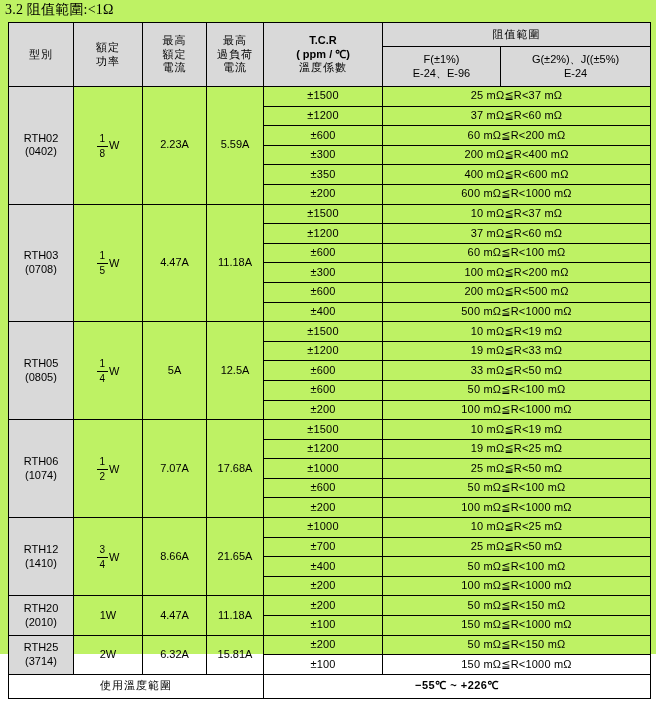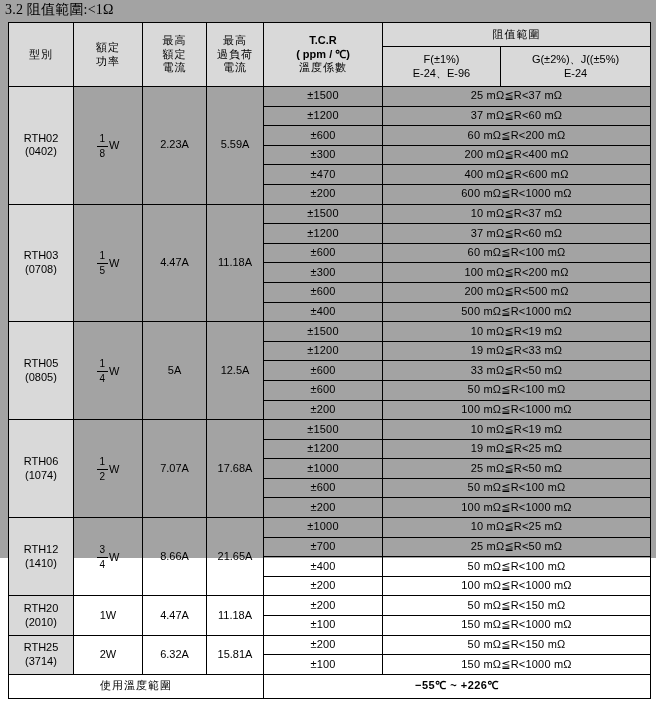--- a/index.html
+++ b/index.html
@@ -1,21 +1,21 @@
 <!DOCTYPE html>
 <html style="--shade: #d9d9d9;"><head>
 <meta charset="utf-8">
 <style>
   html, body { margin:0; padding:0; background:#ffffff; }
   body {
     width:656px; height:702px; overflow:hidden;
     font-family:"Liberation Sans", sans-serif;
     color:#000;
   }
-  .page { position:relative; width:656px; height:558px; background:#a3a3a3;text-decoration:underline; }
+  .page { position:relative; width:656px; height:654px; background:#bef264;text-decoration:underline; }
   .doc-title {
     position:absolute; left:5px; top:1px;
     font-family:"Liberation Serif", serif;
     font-size:14px; letter-spacing:0.2px;
   }
   table.spec {
     position:absolute; left:8px; top:22px;
     width:642px; border-collapse:collapse; table-layout:fixed;
   }
   .spec td, .spec th {
@@ -105,21 +105,21 @@
         </tr>
         <tr>
           <td class="tcr-cell"><span>±600</span></td>
           <td colspan="2" class="range-cell"><span>60 mΩ≦R&lt;200 mΩ</span></td>
         </tr>
         <tr>
           <td class="tcr-cell"><span>±300</span></td>
           <td colspan="2" class="range-cell"><span>200 mΩ≦R&lt;400 mΩ</span></td>
         </tr>
         <tr>
-          <td class="tcr-cell"><span>±470</span></td>
+          <td class="tcr-cell"><span>±350</span></td>
           <td colspan="2" class="range-cell"><span>400 mΩ≦R&lt;600 mΩ</span></td>
         </tr>
         <tr>
           <td class="tcr-cell"><span>±200</span></td>
           <td colspan="2" class="range-cell"><span>600 mΩ≦R&lt;1000 mΩ</span></td>
         </tr>
         <tr>
           <td rowspan="6" class="shade model-cell"><span>RTH03</span><br><span>(0708)</span></td>
           <td rowspan="6"><span class="fracwrap">
               <span class="frac">

